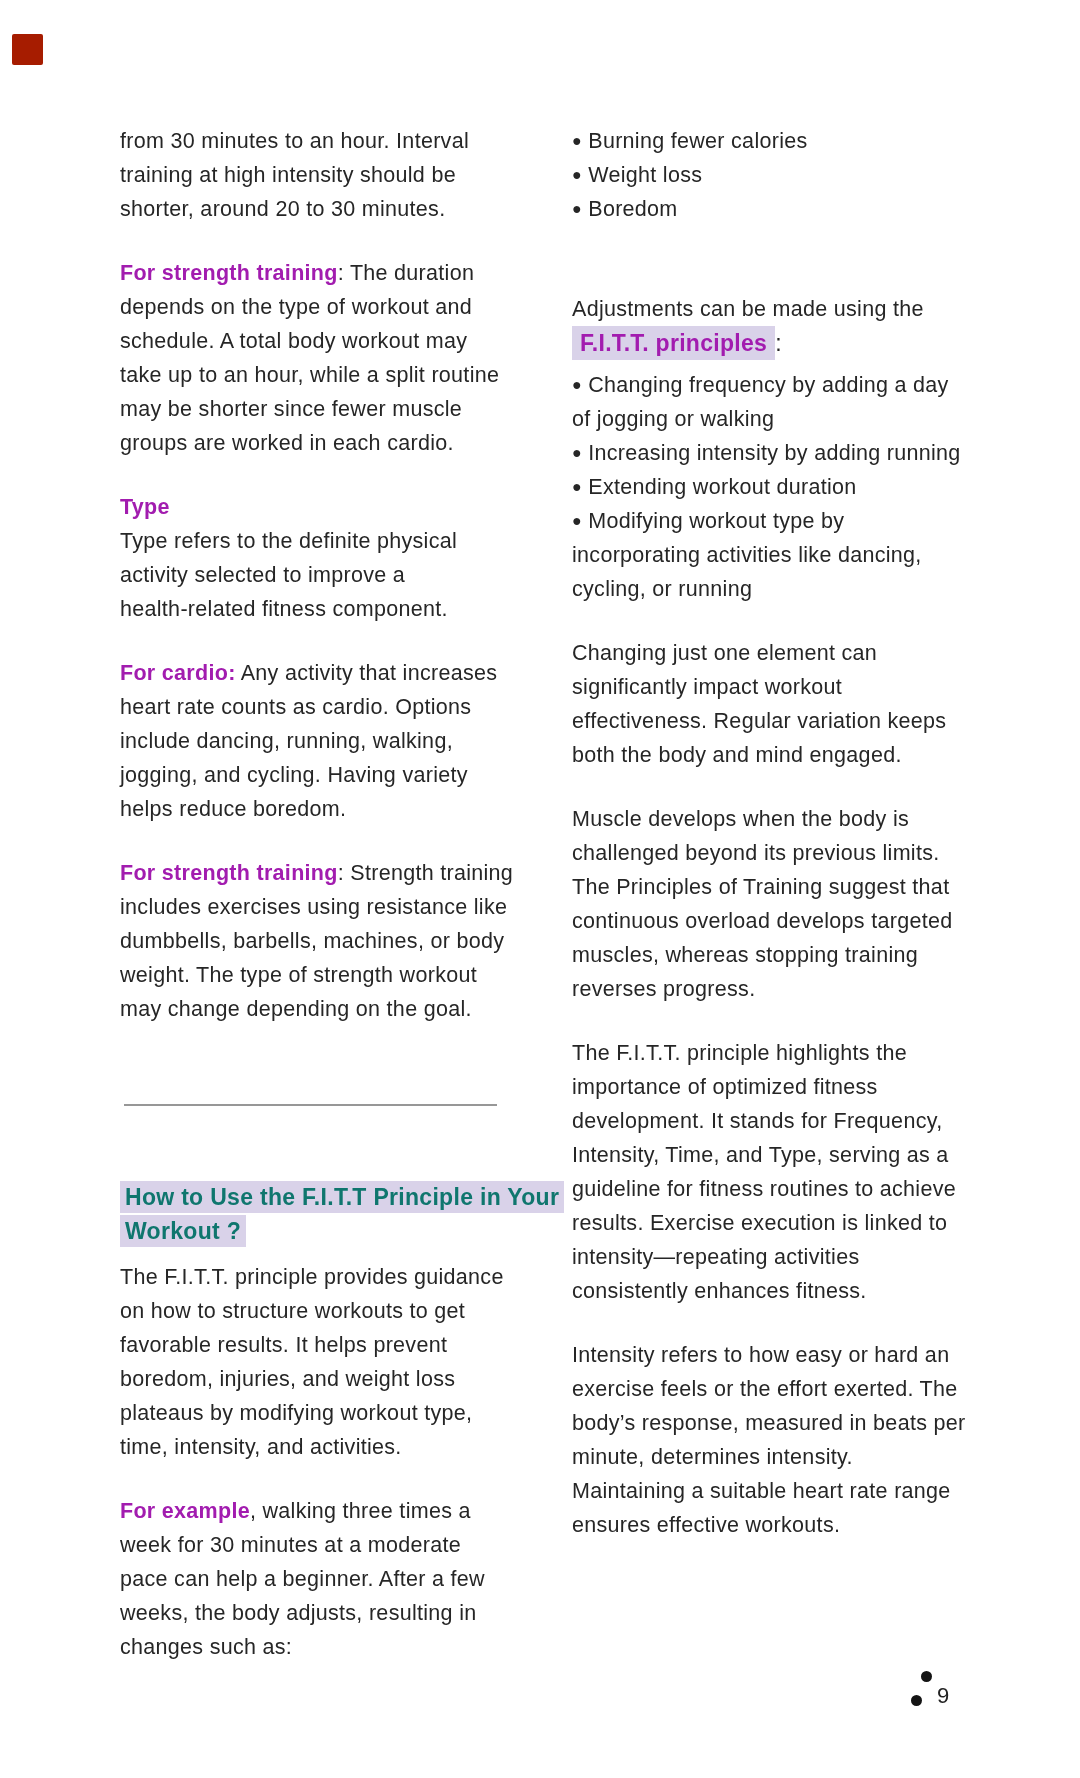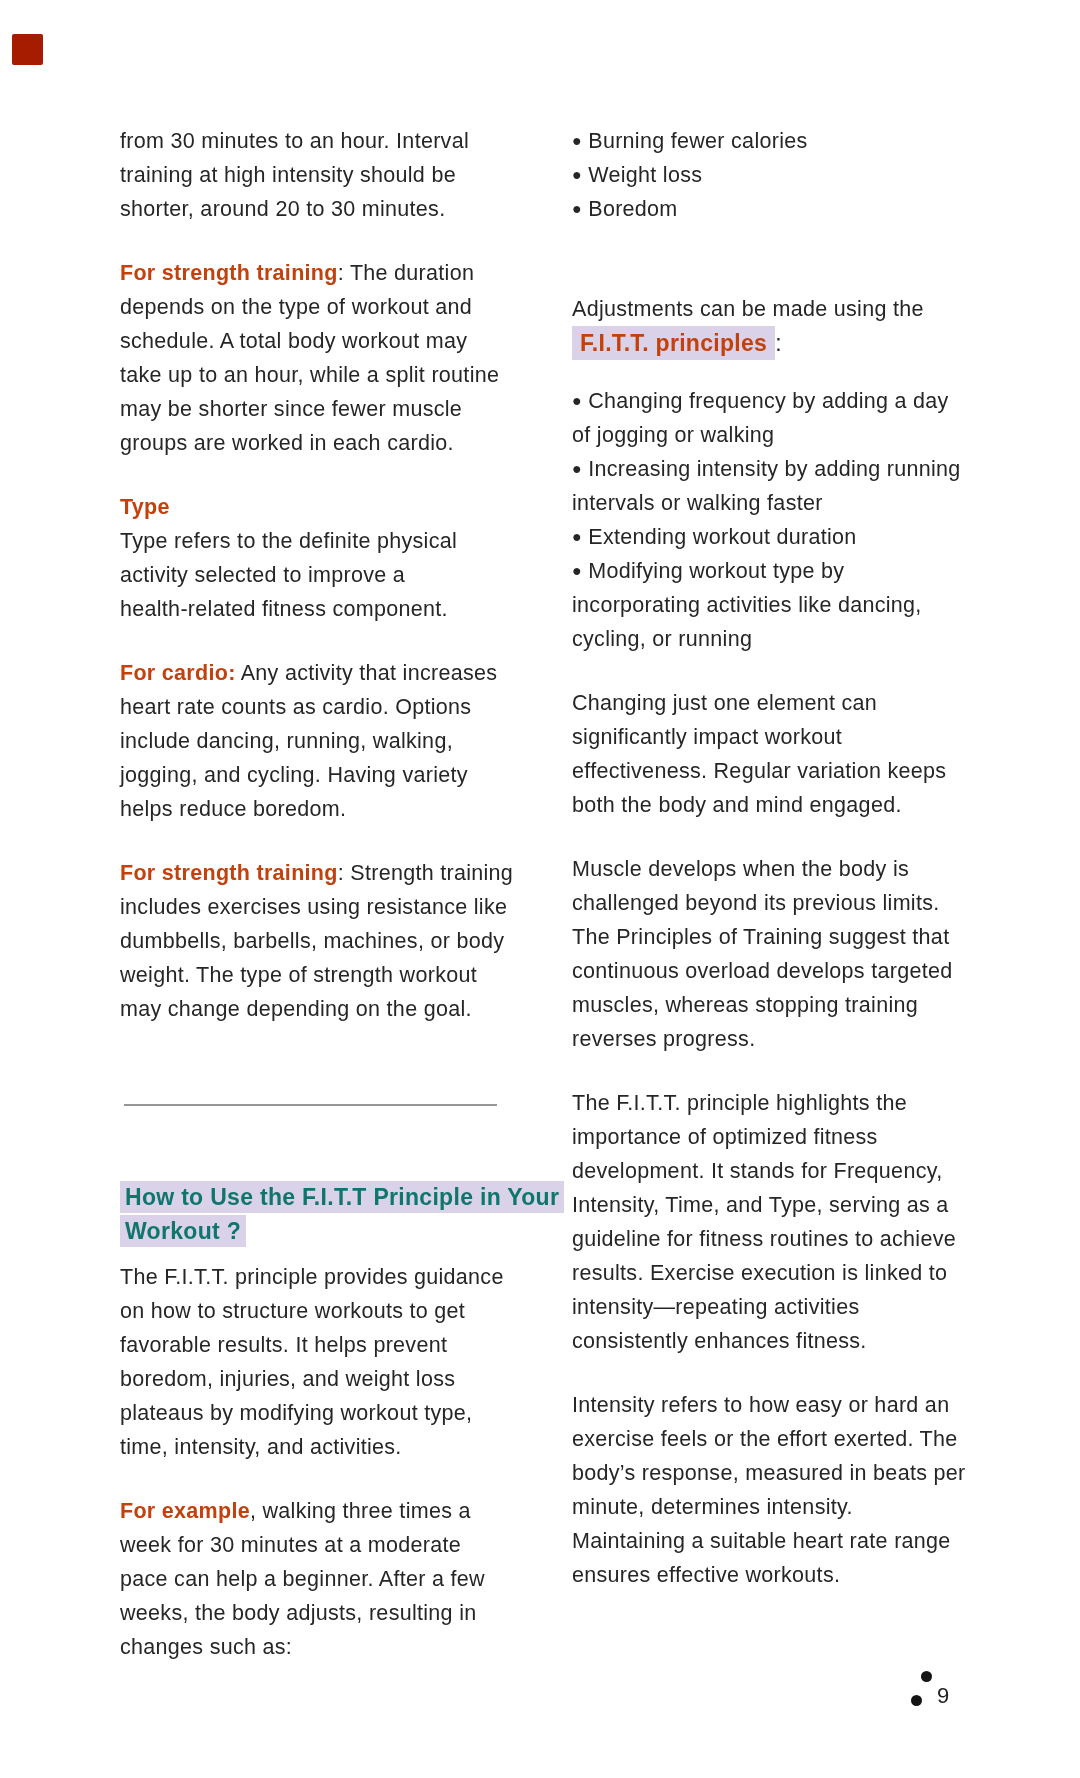--- a/index.html
+++ b/index.html
@@ -21,35 +21,35 @@
   .col-left{left:120px;width:400px;}
   .col-right{left:572px;width:440px;}
   .para{margin:0 0 30px 0;}
   .ln{
     font-size:21.5px;
     line-height:34px;
     letter-spacing:0.3px;
     white-space:nowrap;
     color:#262626;
   }
-  strong{font-weight:700;color:#c2410c;}
+  strong{font-weight:700;color:#a21caf;}
   .hl{background:var(--hl,#d9d2e9);padding:3px 4px;}
   .blt{font-size:16px;vertical-align:2px;}
   .divider{
     border:none;height:2px;width:373px;
     background:#979797;
     margin:78px 0 74px 4px;
   }
   .heading-hl{margin:0 0 2px 0;}
   .heading-hl .ln{font-size:23px;font-weight:700;color:#0f766e;}
   .heading-hl .hl{padding:3px 5px;}
   .b-adjust{margin:66px 0 0 0;}
   .b-adjust .ln:nth-child(2){font-size:23px;}
   .b-adjust .ln:nth-child(2) .hl{padding:4px 8px;}
-  .b-fittbullets{margin:24px 0 30px 0;}
+  .b-fittbullets{margin:8px 0 30px 0;}
   .b-intro{margin-top:12px;}
   .fdot{
     position:absolute;width:11px;height:11px;
     border-radius:50%;background:#141414;
   }
   .fdot1{left:921px;top:1671px;}
   .fdot2{left:911px;top:1695px;}
   .pnum{
     position:absolute;left:937px;top:1684px;
     font-size:22px;line-height:24px;color:#222222;
@@ -126,21 +126,20 @@
         <div class="ln"><span class="blt">●</span> Boredom</div>
       </div>
     <div class="para b-adjust">
         <div class="ln">Adjustments can be made using the</div>
         <div class="ln"><span class="hl"><strong>F.I.T.T. principles</strong></span>:</div>
       </div>
     <div class="para b-fittbullets">
         <div class="ln"><span class="blt">●</span> Changing frequency by adding a day</div>
         <div class="ln">of jogging or walking</div>
         <div class="ln"><span class="blt">●</span> Increasing intensity by adding running</div>
-        <div class="ln">intervals or walking faster</div>
         <div class="ln"><span class="blt">●</span> Extending workout duration</div>
         <div class="ln"><span class="blt">●</span> Modifying workout type by</div>
         <div class="ln">incorporating activities like dancing,</div>
         <div class="ln">cycling, or running</div>
       </div>
     <div class="para">
         <div class="ln">Changing just one element can</div>
         <div class="ln">significantly impact workout</div>
         <div class="ln">effectiveness. Regular variation keeps</div>
         <div class="ln">both the body and mind engaged.</div>

